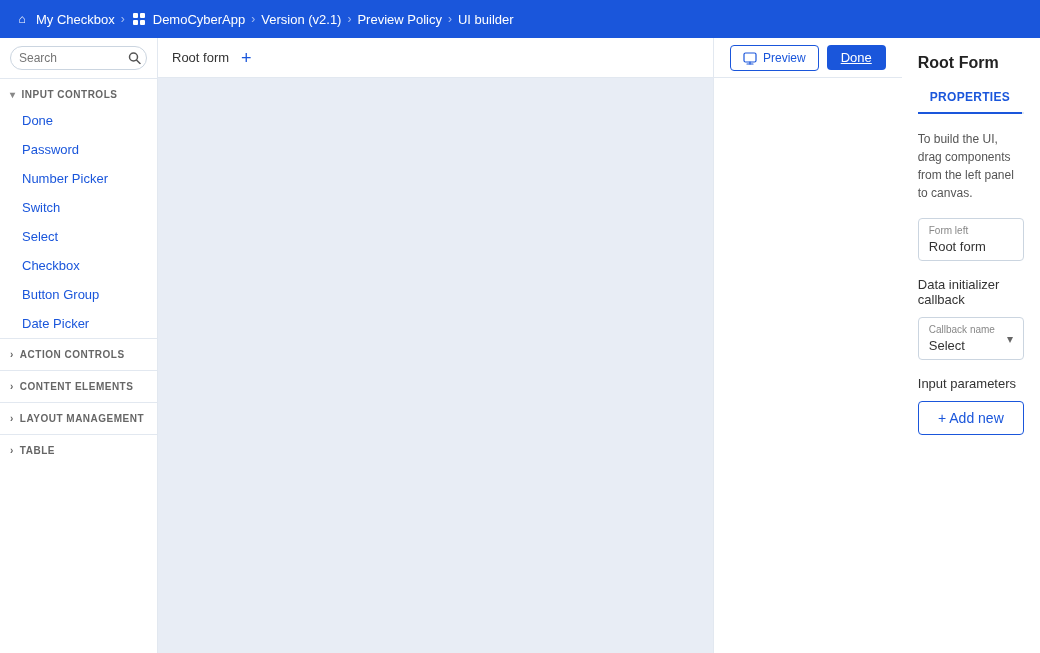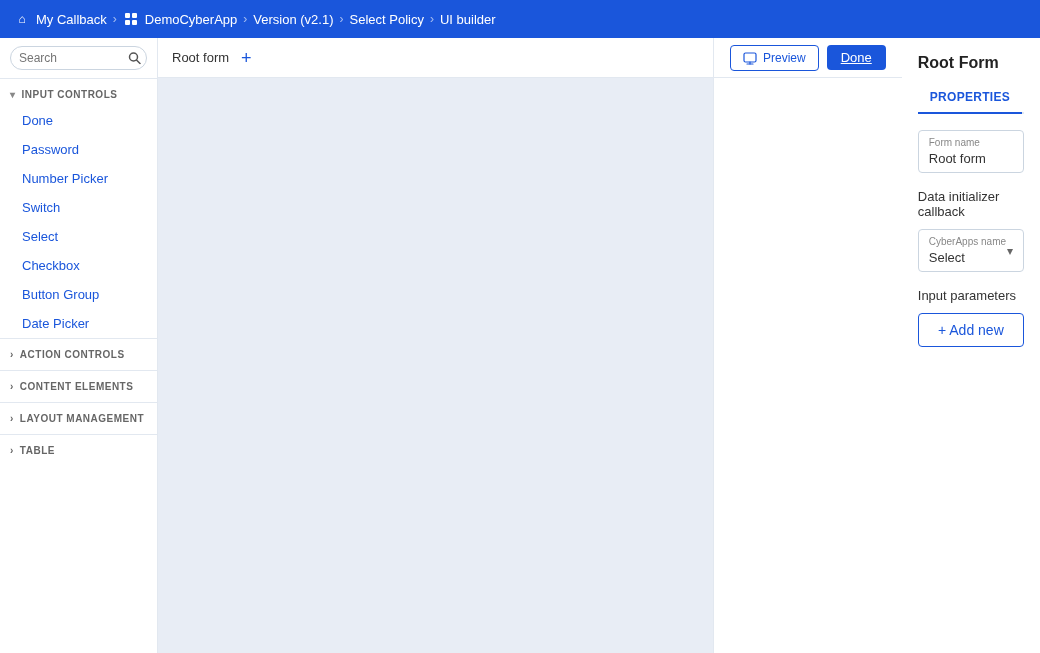--- a/index.html
+++ b/index.html
@@ -270,41 +270,41 @@
       text-transform: uppercase;
       letter-spacing: 0.5px;
     }
   </style>
 </head>
 <body>
 
 <div class="topbar">
   <div class="topbar-item">
     <span class="topbar-icon home-icon">⌂</span>
-    <span>My Callback</span>
+    <span>My Checkbox</span>
   </div>
   <span class="topbar-sep">›</span>
   <div class="topbar-item">
     <span class="topbar-icon">
       <div class="grid-icon">
         <div class="grid-icon-cell"></div>
         <div class="grid-icon-cell"></div>
         <div class="grid-icon-cell"></div>
         <div class="grid-icon-cell"></div>
       </div>
     </span>
     <span>DemoCyberApp</span>
   </div>
   <span class="topbar-sep">›</span>
   <div class="topbar-item">
     <span>Version (v2.1)</span>
   </div>
   <span class="topbar-sep">›</span>
   <div class="topbar-item">
-    <span>Select Policy</span>
+    <span>Preview Policy</span>
   </div>
   <span class="topbar-sep">›</span>
   <div class="topbar-item">
     <span>UI builder</span>
   </div>
 </div>
 
 <div class="main-layout">
 
   <div class="sidebar">
@@ -375,32 +375,33 @@
     </div>
 
     <div class="panel-content">
       <div class="panel-title">Root Form</div>
 
       <div class="panel-tabs">
         <div class="panel-tab active">PROPERTIES</div>
         <div class="panel-tab">SPACING</div>
       </div>
 
+      <p class="hint-text">To build the UI, drag components from the left panel to canvas.</p>
 
       <div class="field-group">
         <div class="field-input-wrap">
-          <span class="float-label">Form name</span>
+          <span class="float-label">Form left</span>
           <input type="text" value="Root form" style="">
         </div>
       </div>
 
       <div class="field-group">
         <div class="section-label">Data initializer callback</div>
         <div class="field-input-wrap">
-          <span class="float-label">CyberApps name</span>
+          <span class="float-label">Callback name</span>
           <select>
             <option>Select</option>
           </select>
           <span class="dropdown-arrow">▾</span>
         </div>
       </div>
 
       <div class="field-group">
         <div class="section-label">Input parameters</div>
         <button class="add-new-btn">

